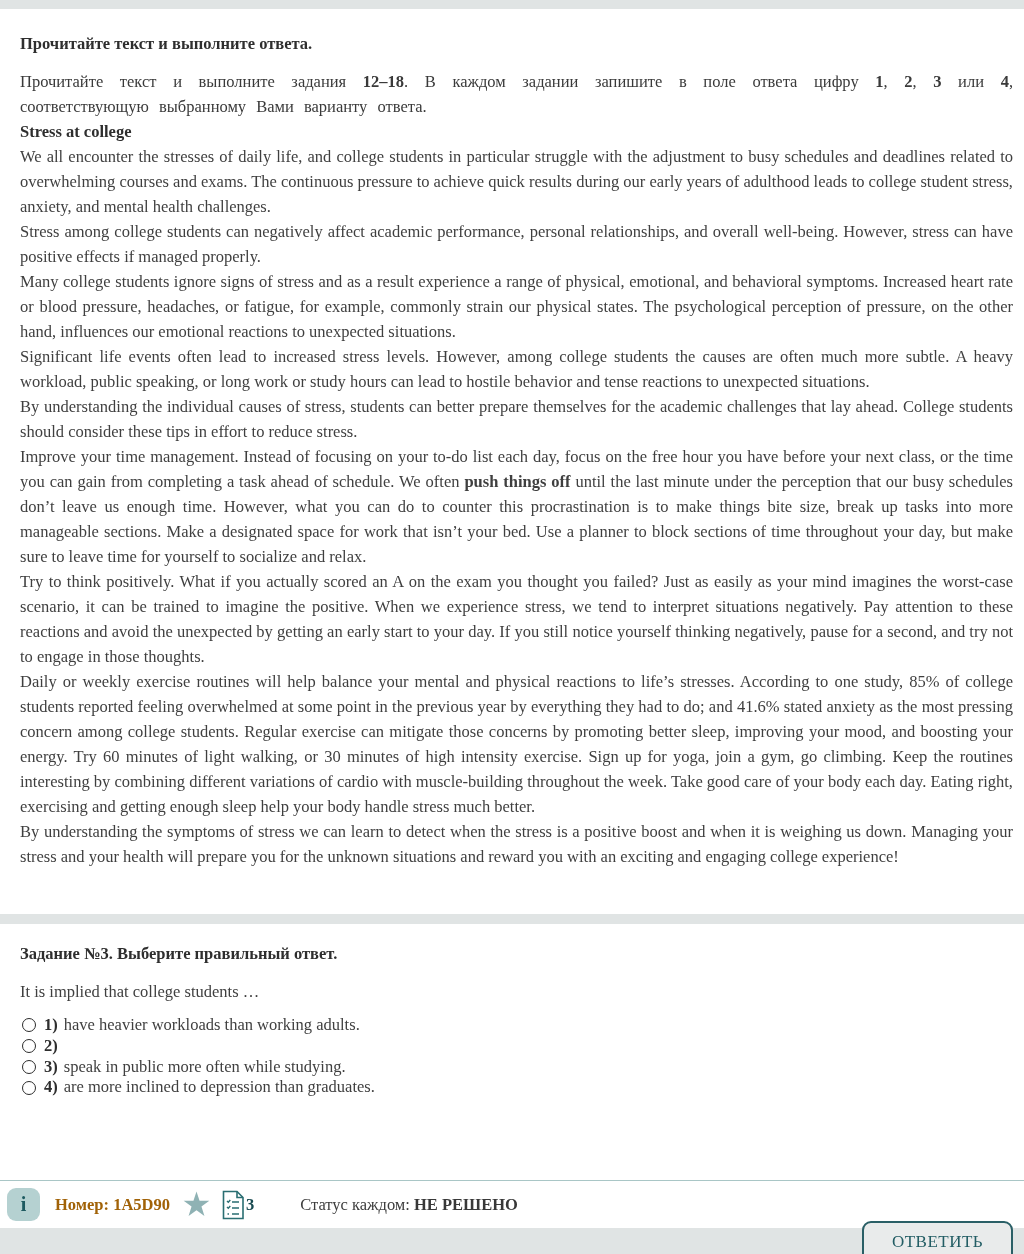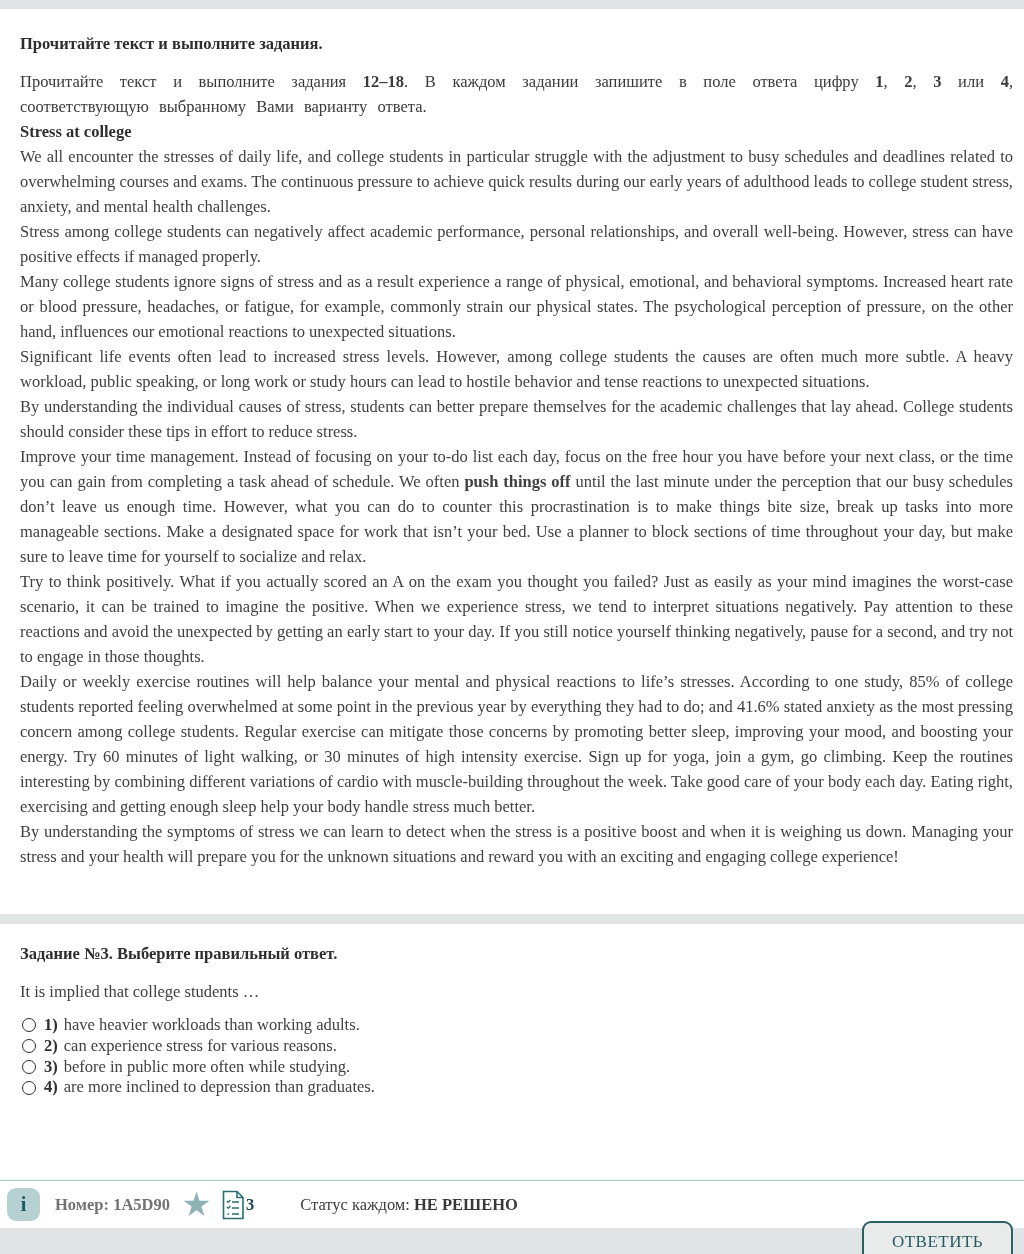--- a/index.html
+++ b/index.html
@@ -31,41 +31,41 @@
   .footer{
     position:absolute;left:0;top:1180px;width:1024px;height:48px;
     border-top:1px solid #a9c6c6;background:#fff;
     display:flex;align-items:center;box-sizing:border-box;padding-left:7px;
   }
   .info-btn{
     width:33px;height:33px;border-radius:9px;background:#b5d1d1;border:none;
     color:#1d5a60;font-family:"Liberation Serif", serif;font-weight:bold;font-size:20px;
     display:flex;align-items:center;justify-content:center;cursor:pointer;
   }
-  .num-label{margin-left:15px;color:#737373;font-weight:bold;font-size:16.5px;}
+  .num-label{margin-left:15px;color:#a16207;font-weight:bold;font-size:16.5px;}
   .star-svg{margin-left:12px;display:block;cursor:pointer;}
   .doc-wrap{margin-left:10px;display:flex;align-items:center;cursor:pointer;}
   .doc-count{color:#174950;font-weight:bold;font-size:16.5px;margin-left:1px;}
   .status{margin-left:46px;font-size:16.5px;color:#3c3c3c;}
   .status-value{font-weight:bold;color:#383838;}
   .bottom-strip{position:absolute;left:0;top:1228px;width:1024px;height:26px;background:#e0e4e4;}
   .answer-btn{
     position:absolute;left:862px;top:1221px;width:151px;height:42px;z-index:2;
     border:2px solid #2a5f66;border-radius:9px;background:#e9ebeb;
     color:#235d64;font-family:"Liberation Serif", serif;font-size:17px;letter-spacing:0.5px;
     cursor:pointer;
   }
 </style>
 </head>
 <body>
 
 <div class="top-strip"></div>
 
 <div class="content">
-  <p class="h-bold instructions-title">Прочитайте текст и выполните задания.</p>
+  <p class="h-bold instructions-title">Прочитайте текст и выполните ответа.</p>
   <p class="instructions-text"><span>Прочитайте текст и выполните задания </span><span class="seg-bold">12–18</span><span>. В каждом задании запишите в поле ответа цифру </span><span class="seg-bold">1</span><span>, </span><span class="seg-bold">2</span><span>, </span><span class="seg-bold">3</span><span> или </span><span class="seg-bold">4</span><span>, соответствующую выбранному Вами варианту ответа.</span></p>
 
   <div class="article">
     <p class="h-bold article-title">Stress at college</p>
     <p><span>We all encounter the stresses of daily life, and college students in particular struggle with the adjustment to busy schedules and deadlines related to overwhelming courses and exams. The continuous pressure to achieve quick results during our early years of adulthood leads to college student stress, anxiety, and mental health challenges.</span></p>
     <p><span>Stress among college students can negatively affect academic performance, personal relationships, and overall well-being. However, stress can have positive effects if managed properly.</span></p>
     <p><span>Many college students ignore signs of stress and as a result experience a range of physical, emotional, and behavioral symptoms. Increased heart rate or blood pressure, headaches, or fatigue, for example, commonly strain our physical states. The psychological perception of pressure, on the other hand, influences our emotional reactions to unexpected situations.</span></p>
     <p><span>Significant life events often lead to increased stress levels. However, among college students the causes are often much more subtle. A heavy workload, public speaking, or long work or study hours can lead to hostile behavior and tense reactions to unexpected situations.</span></p>
     <p><span>By understanding the individual causes of stress, students can better prepare themselves for the academic challenges that lay ahead. College students should consider these tips in effort to reduce stress.</span></p>
     <p><span>Improve your time management. Instead of focusing on your to-do list each day, focus on the free hour you have before your next class, or the time you can gain from completing a task ahead of schedule. We often </span><span class="seg-bold">push things off</span><span> until the last minute under the perception that our busy schedules don’t leave us enough time. However, what you can do to counter this procrastination is to make things bite size, break up tasks into more manageable sections. Make a designated space for work that isn’t your bed. Use a planner to block sections of time throughout your day, but make sure to leave time for yourself to socialize and relax.</span></p>
@@ -83,26 +83,25 @@
 
   <div class="options">
     <label class="option">
       <span class="radio"></span>
       <span class="opt-num">1)</span>
       <span class="opt-text">have heavier workloads than working adults.</span>
     </label>
     <label class="option">
       <span class="radio"></span>
       <span class="opt-num">2)</span>
-      <span class="opt-text">can experience stress for various reasons.</span>
     </label>
     <label class="option">
       <span class="radio"></span>
       <span class="opt-num">3)</span>
-      <span class="opt-text">before in public more often while studying.</span>
+      <span class="opt-text">speak in public more often while studying.</span>
     </label>
     <label class="option">
       <span class="radio"></span>
       <span class="opt-num">4)</span>
       <span class="opt-text">are more inclined to depression than graduates.</span>
     </label>
   </div>
 </div>
 
 <div class="footer">

